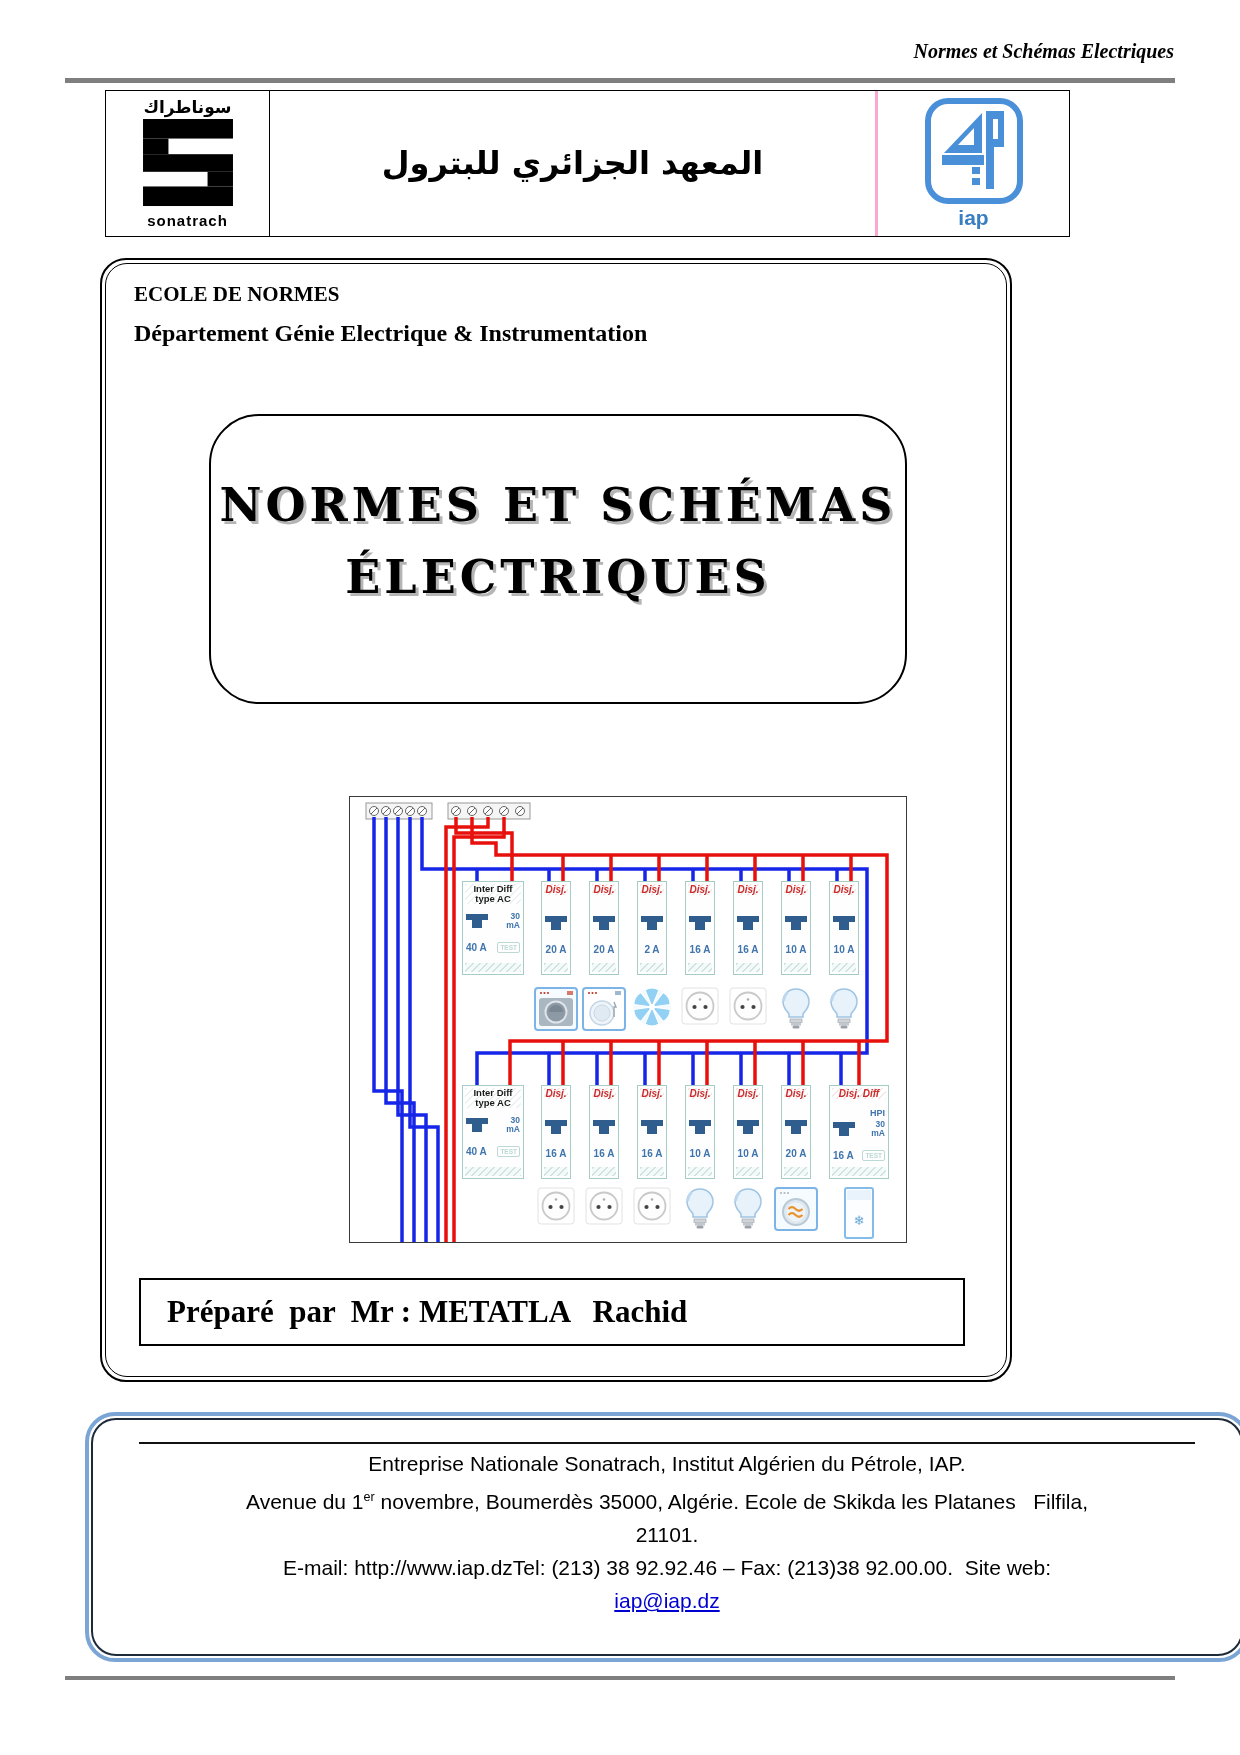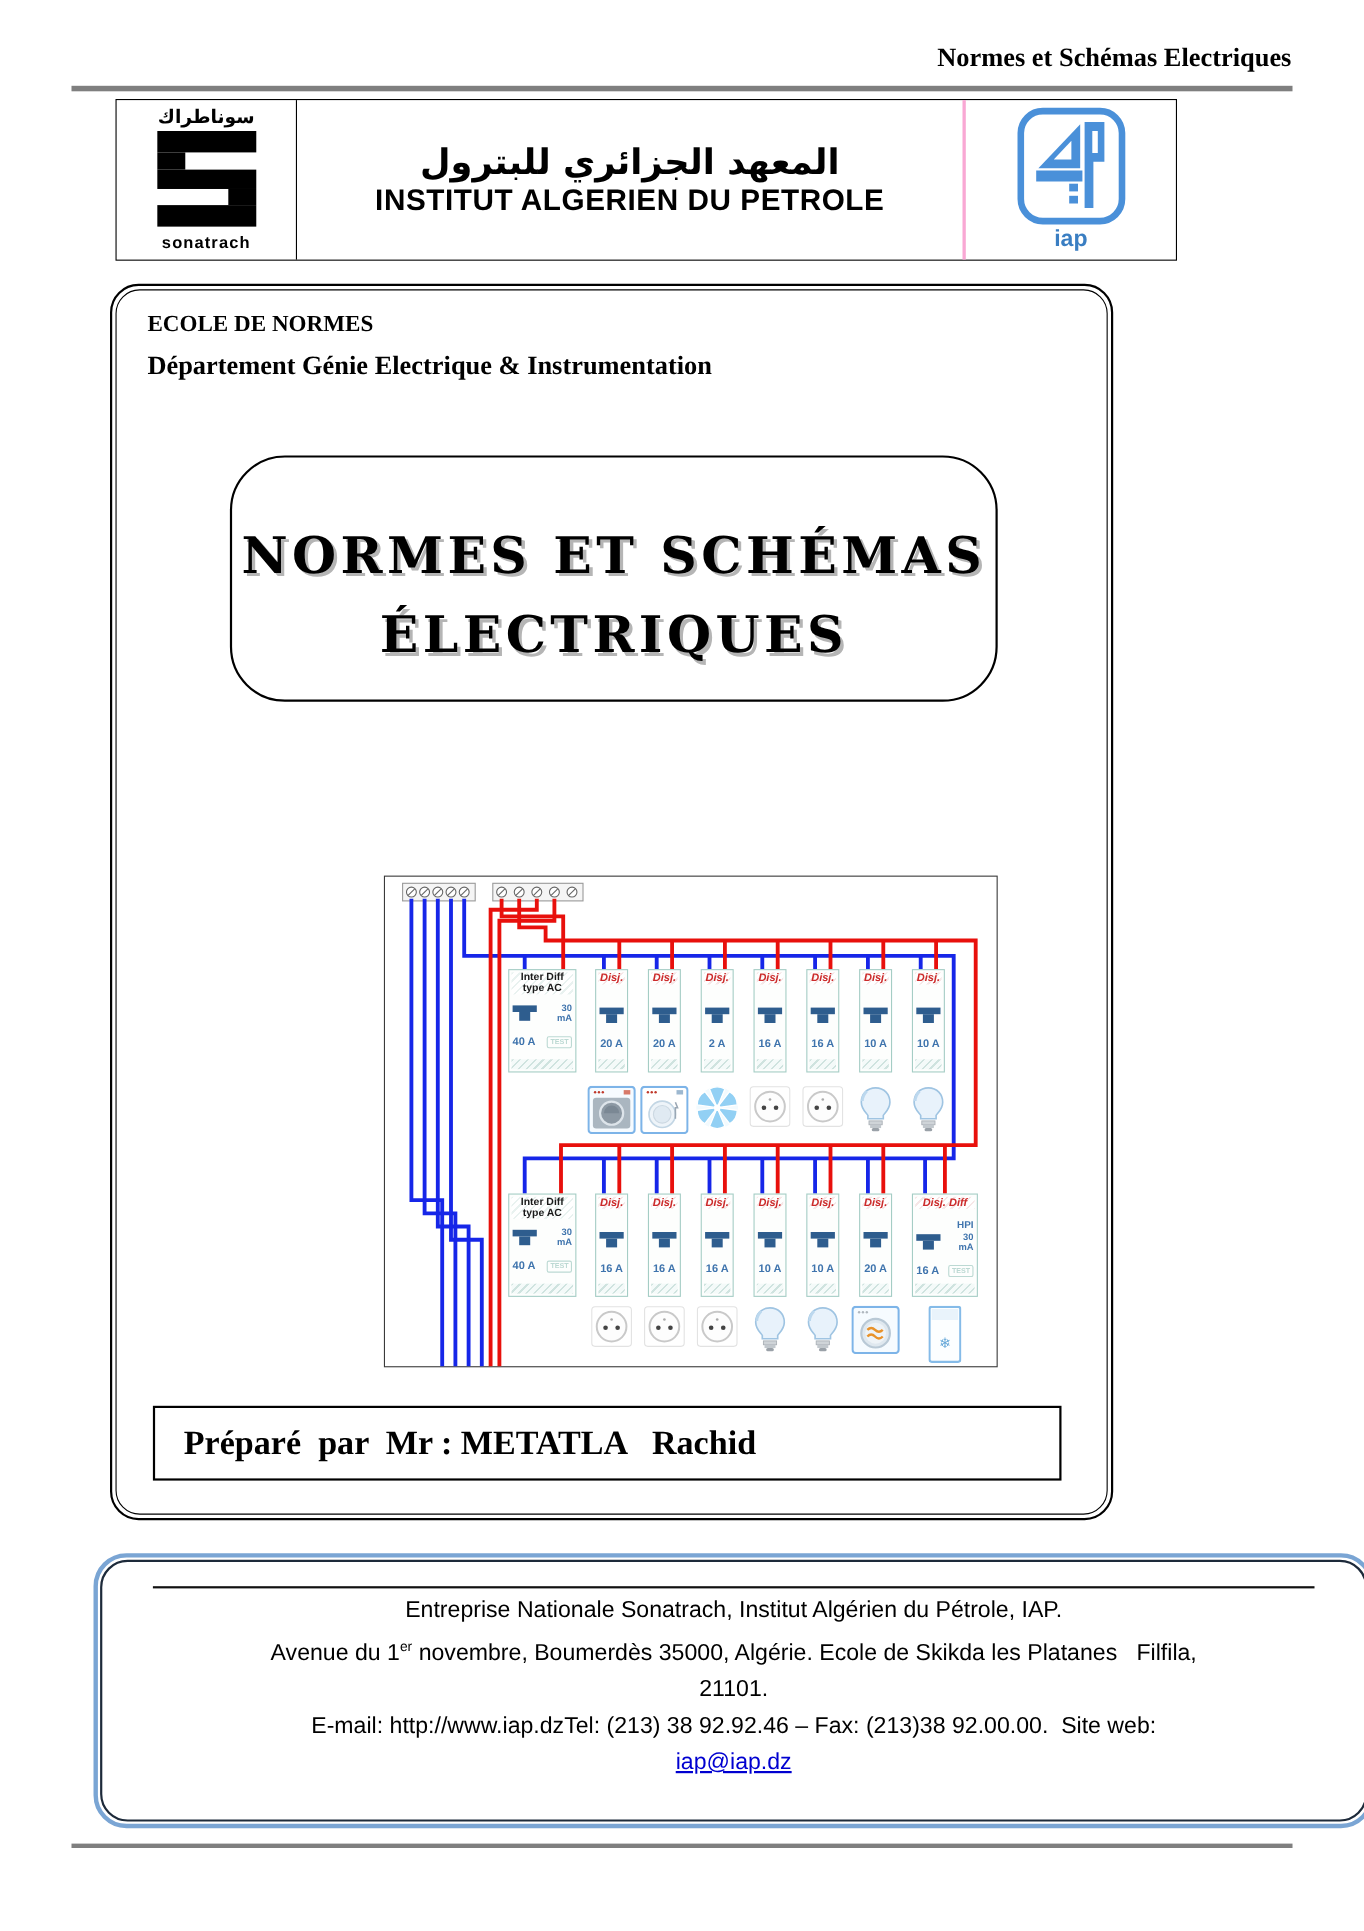--- a/index.html
+++ b/index.html
@@ -1,21 +1,21 @@
 <!DOCTYPE html>
 <html><head>
 <meta charset="utf-8">
 <style>
   html,body{margin:0;padding:0;background:#fff;}
   #page{position:relative;width:1240px;height:1755px;background:#fff;overflow:hidden;
         font-family:"Liberation Sans",sans-serif;color:#000;}
 
   
   .hdr-title{position:absolute;top:40px;right:66px;font-family:"Liberation Serif",serif;
-             font-weight:bold;font-size:24px;}
+             font-weight:bold;font-style:italic;font-size:20px;}
   .rule{position:absolute;left:65px;width:1110px;background:#7f7f7f;}
   .rule-top{top:78px;height:5px;}
   .rule-bottom{top:1676px;height:4px;}
 
   
   .banner{position:absolute;left:105px;top:90px;width:965px;height:147px;border:1px solid #000;
           display:flex;box-sizing:border-box;background:#fff;}
   .bcell{box-sizing:border-box;display:flex;flex-direction:column;align-items:center;justify-content:center;}
   .c1{width:164px;border-right:1px solid #000;}
   .c2{flex:1;}
@@ -27,21 +27,21 @@
   .iap-name{color:#3a7ec2;font-weight:bold;font-size:21px;margin-top:1px;}
 
   
   .main-box{position:absolute;left:100px;top:258px;width:912px;height:1124px;border:2px solid #000;
             border-radius:26px;box-sizing:border-box;}
   .main-inner{position:absolute;inset:3px;border:1.5px solid #000;border-radius:22px;}
   .school1{position:absolute;left:28px;top:18px;font-family:"Liberation Serif",serif;
            font-weight:bold;font-size:21px;}
   .school2{position:absolute;left:28px;top:56px;font-family:"Liberation Serif",serif;
            font-weight:bold;font-size:24px;}
-  .title-box{position:absolute;left:103px;top:150px;width:698px;height:224px;border:2px solid #000;
+  .title-box{position:absolute;left:103px;top:150px;width:698px;height:290px;border:2px solid #000;
              border-radius:50px;text-align:center;box-sizing:border-box;}
   .tline{font-family:"DejaVu Serif",serif;font-weight:bold;font-size:46px;letter-spacing:4px;
          color:#000;text-shadow:3px 3px 0 #b5b5b5;}
   .t1{margin-top:62px;}
   .t2{margin-top:18px;}
 
   
   .diagram{position:absolute;left:243px;top:532px;width:558px;height:447px;border:1px solid #3a3a3a;
            background:#fff;box-sizing:border-box;overflow:hidden;}
   #wires{position:absolute;left:0;top:0;}
@@ -100,21 +100,20 @@
         <rect x="4" y="0" width="92" height="20" fill="#000"></rect>
         <rect x="4" y="20" width="26" height="16" fill="#000"></rect>
         <rect x="4" y="36" width="92" height="18" fill="#000"></rect>
         <rect x="70" y="54" width="26" height="15" fill="#000"></rect>
         <rect x="4" y="69" width="92" height="20" fill="#000"></rect>
       </svg>
       <div class="sn-name">sonatrach</div>
     </div>
     <div class="bcell c2">
       <div class="inst-ar">المعهد الجزائري للبترول</div>
-      <div class="inst-la">INSTITUT ALGERIEN DU PETROLE</div>
     </div>
     <div class="bcell c3">
       <svg width="100" height="108" viewBox="0 0 100 108">
         <rect x="4" y="4" width="92" height="100" rx="20" fill="#fff" stroke="#4a90d9" stroke-width="6"></rect>
         <path d="M20,56 L58,16 L58,56 Z" fill="#4a90d9"></path>
         <path d="M34,48 L50,31 L50,48 Z" fill="#fff"></path>
         <rect x="18" y="58" width="42" height="10" fill="#4a90d9"></rect>
         <path d="M62,14 L80,14 L80,50 L70,50 L70,92 L62,92 Z" fill="#4a90d9"></path>
         <path d="M69,22 L74,22 L74,42 L69,42 Z" fill="#fff"></path>
         <rect x="48" y="70" width="8" height="7" fill="#4a90d9"></rect>

